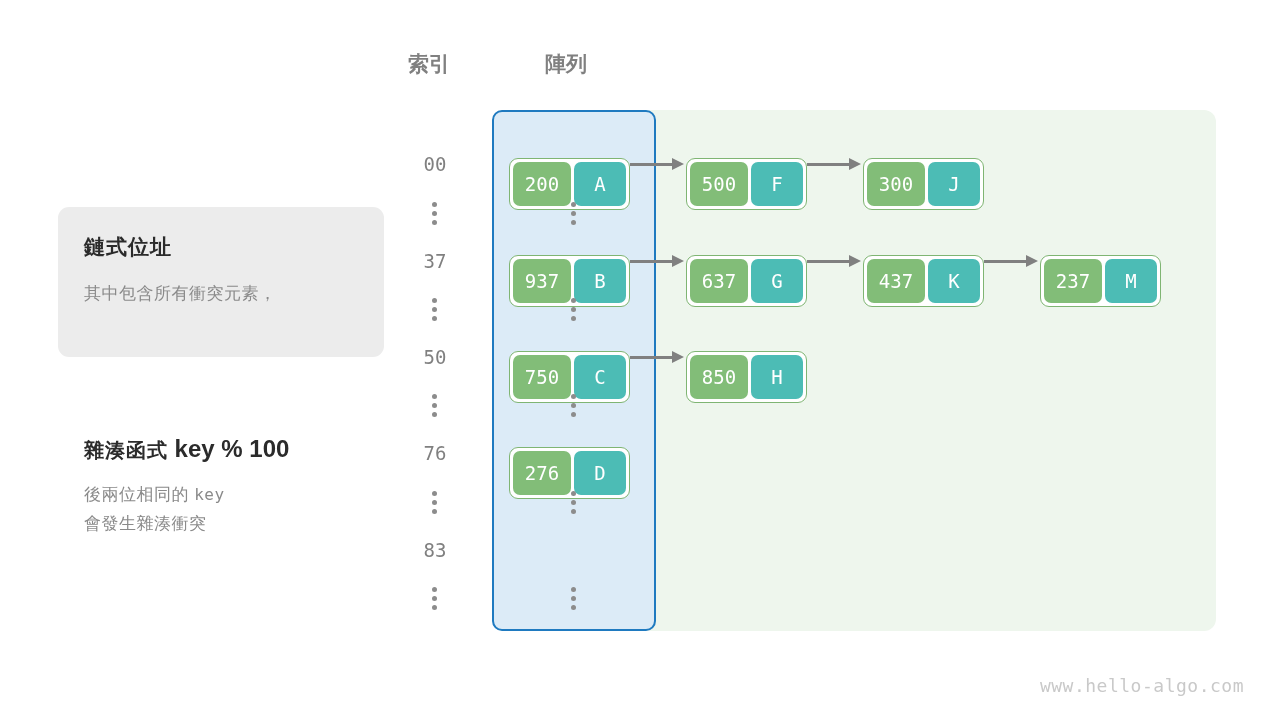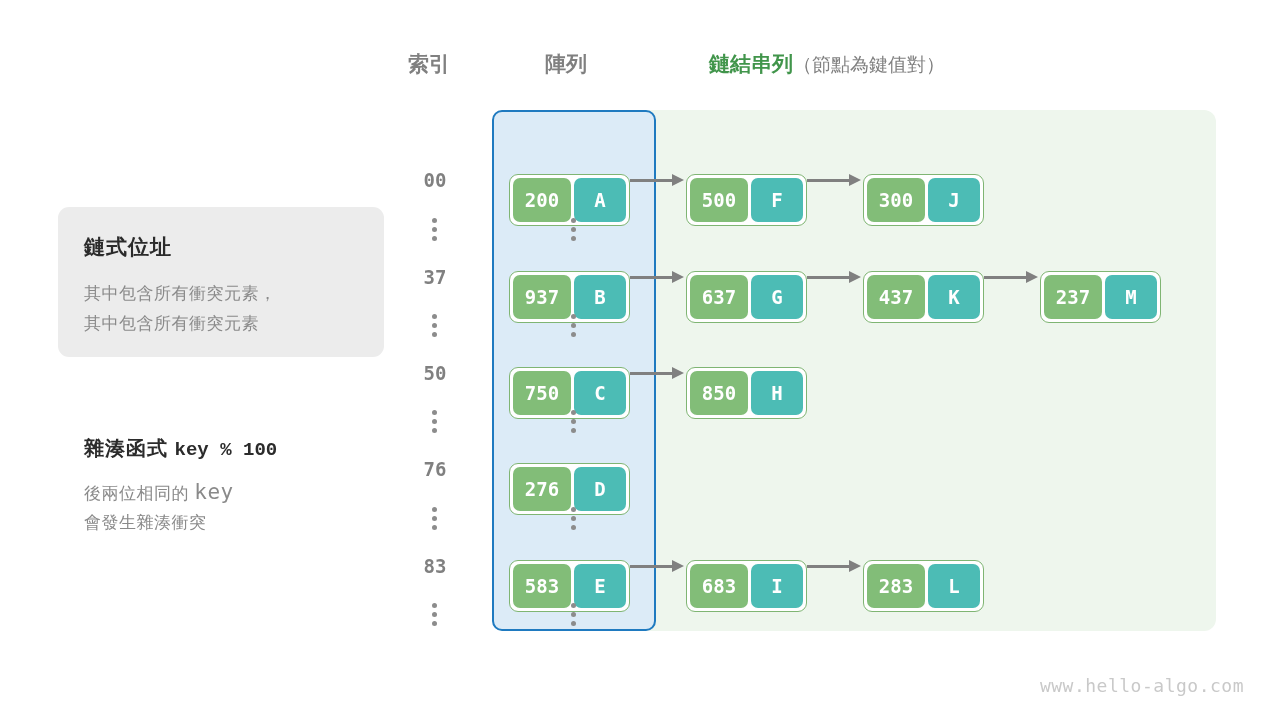--- a/index.html
+++ b/index.html
@@ -74,34 +74,34 @@
   }
   #hash-note-title {
     font-size: 20px;
     font-weight: bold;
     color: #2b2b2b;
     letter-spacing: 1px;
     margin-bottom: 16px;
     white-space: nowrap;
   }
   #hash-note-title .code {
-    font-family: Liberation Mono, monospace;
+    font-family: Liberation Sans, sans-serif;
     font-weight: bold;
-    font-size: 19px;
+    font-size: 24px;
     letter-spacing: 0;
   }
   #hash-note-body {
     font-size: 17px;
     color: #8a8a8a;
     line-height: 29px;
     letter-spacing: 0.5px;
   }
   #hash-note-body .code {
     font-family: "DejaVu Sans Mono", monospace;
-    font-size: 21px;
+    font-size: 16px;
   }
 
   
   #list-panel {
     position: absolute;
     left: 492px;
     top: 110px;
     width: 724px;
     height: 521px;
     background: #eef6ed;
@@ -116,24 +116,23 @@
     background: #dcebf7;
     border: 2.5px solid #1f7ac0;
     border-radius: 10px;
     box-sizing: border-box;
   }
 
   
   #rows {
     position: absolute;
     left: 0;
-    top: 16px;
+    top: 0;
     width: 1280px;
     height: 583px;
-    font-weight: bold;
   }
   .bucket-row {
     position: absolute;
     left: 0;
     width: 1280px;
     height: 58px;
     display: flex;
     align-items: center;
   }
   .row-index {
@@ -253,30 +252,26 @@
     color: #c9c9c9;
     letter-spacing: 0.5px;
   }
 </style>
 </head>
 <body>
 
 <div id="header-row">
   <div class="col-header" id="header-index">索引</div>
   <div class="col-header" id="header-array">陣列</div>
-  <div class="col-header" id="header-list">
-    <span>鏈結串列</span><span class="sub">（節點為鍵值對）</span>
-  </div>
 </div>
 
 <div id="info-card">
   <div id="info-card-title">鏈式位址</div>
   <div id="info-card-body">
     <div>其中包含所有衝突元素，</div>
-    <div>其中包含所有衝突元素</div>
   </div>
 </div>
 
 <div id="hash-note">
   <div id="hash-note-title">
     <span>雜湊函式</span>
     <span class="code">key % 100</span>
   </div>
   <div id="hash-note-body">
     <div>
@@ -370,42 +365,20 @@
       <div class="row-index">76</div>
       <div class="chain">
         <div class="node">
           <div class="node-key">276</div>
           <div class="node-val">D</div>
         </div>
       </div>
     </div>
     <div class="bucket-row" style="top: 521px;">
       <div class="row-index">83</div>
-      <div class="chain">
-        <div class="node">
-          <div class="node-key">583</div>
-          <div class="node-val">E</div>
-        </div>
-        <div class="arrow">
-          <div class="shaft"></div>
-          <div class="head"></div>
-        </div>
-        <div class="node">
-          <div class="node-key">683</div>
-          <div class="node-val">I</div>
-        </div>
-        <div class="arrow">
-          <div class="shaft"></div>
-          <div class="head"></div>
-        </div>
-        <div class="node">
-          <div class="node-key">283</div>
-          <div class="node-val">L</div>
-        </div>
-      </div>
     </div>
     <div class="ellipsis-row" style="top: 193px;">
       <div class="dots dots-index">
         <span></span>
         <span></span>
         <span></span>
       </div>
       <div class="dots dots-array">
         <span></span>
         <span></span>

